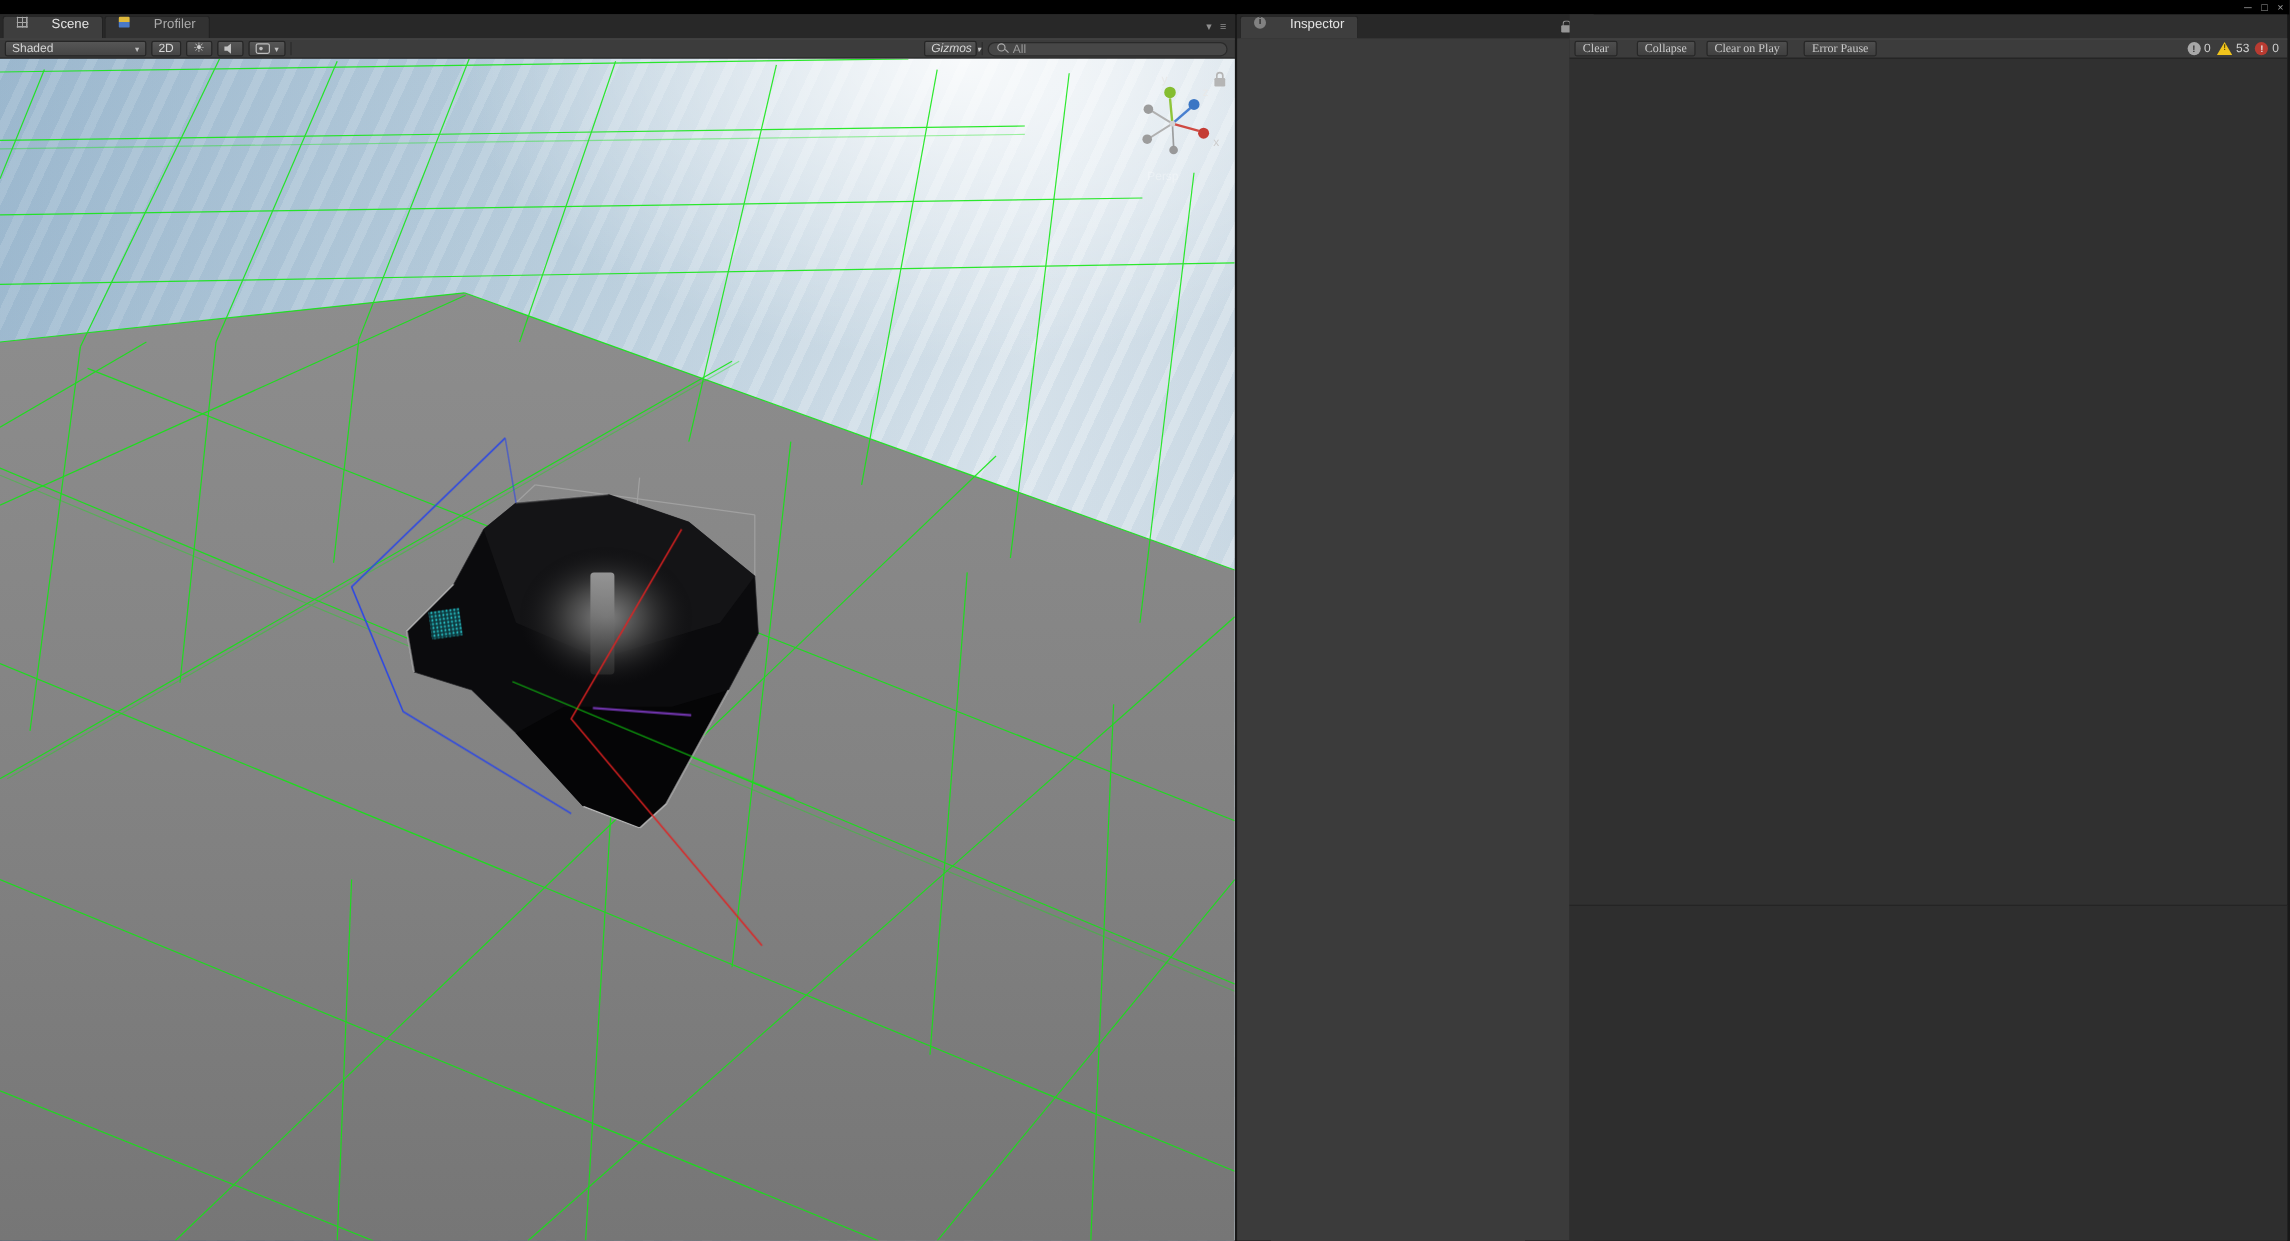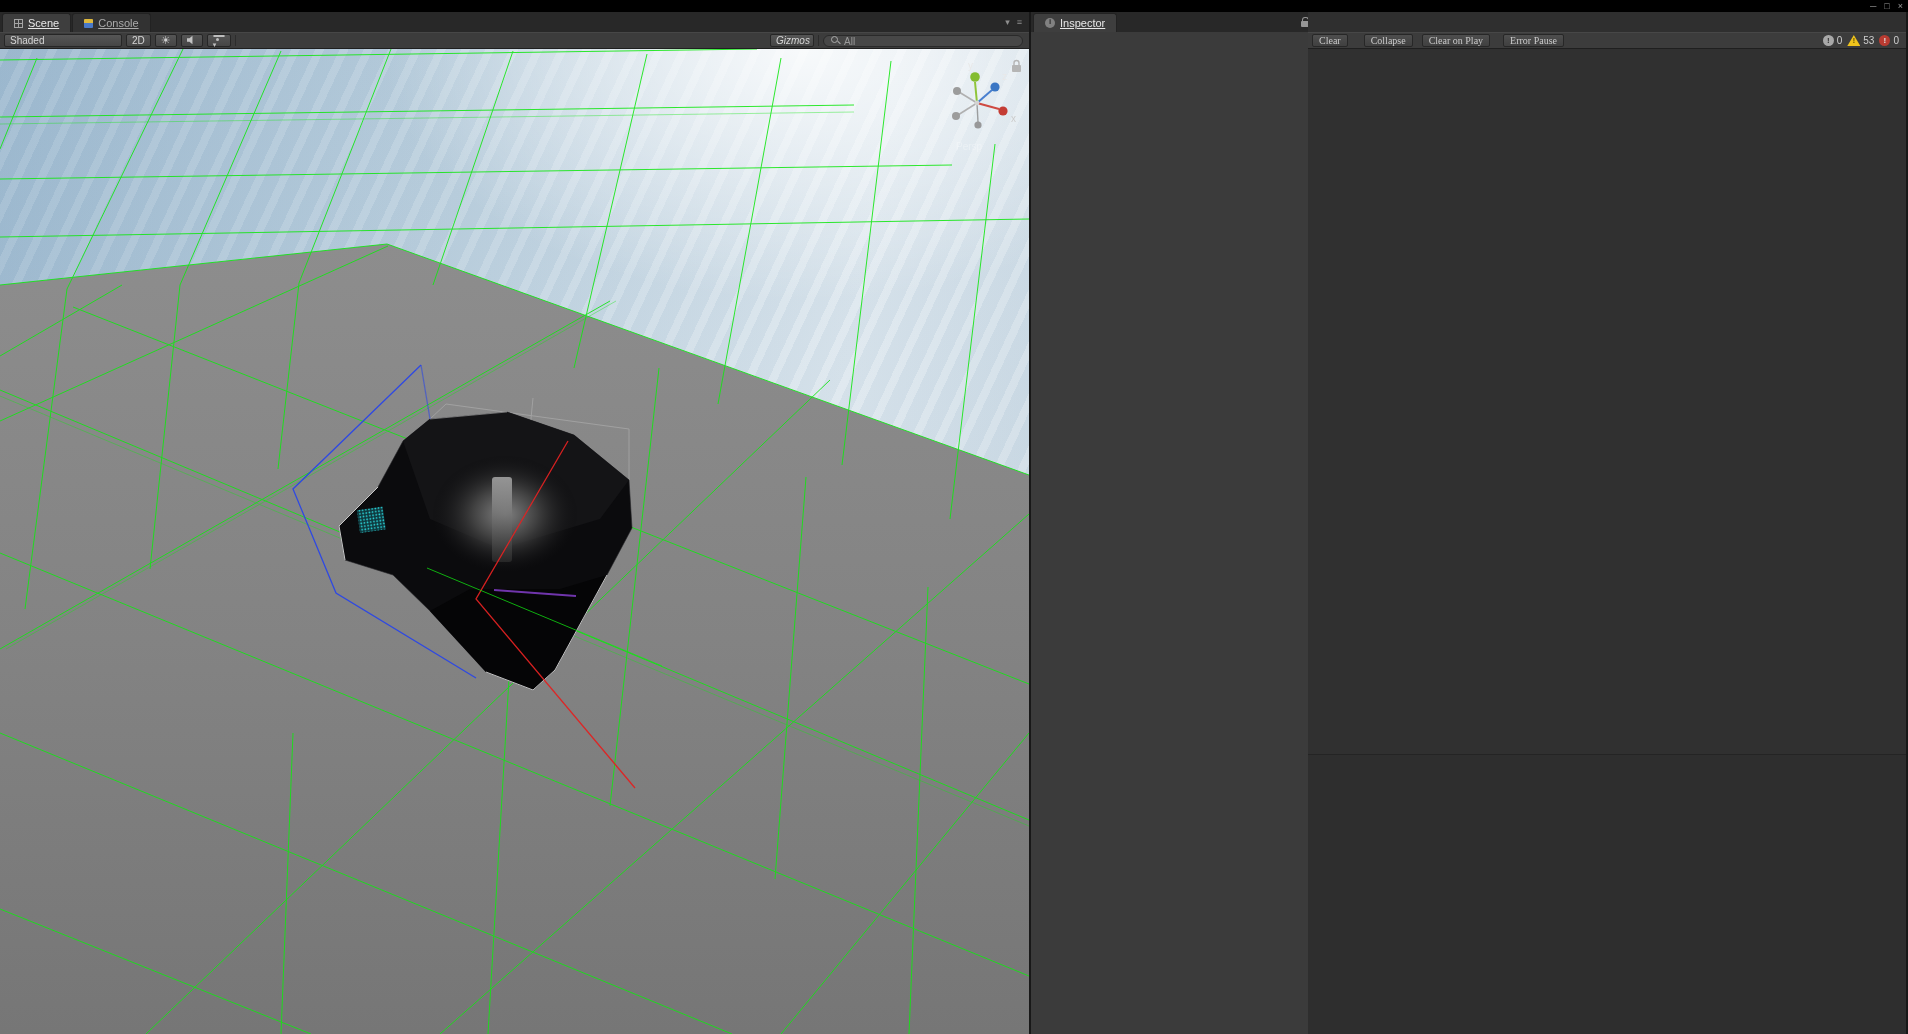--- a/index.html
+++ b/index.html
@@ -14,23 +14,23 @@
   .win-controls span { cursor:default; }
 
   
   .panel { position:absolute; top:12px; height:1022px; background:#2f2f2f; }
   #scene-panel { left:0; width:1029px; }
   #inspector-panel { left:1031px; width:297px; }
   #console-panel { left:1308px; width:598px; }
 
   .tabbar { position:absolute; top:0; left:0; right:0; height:20px; background:#282828;
             display:flex; align-items:flex-end; padding-left:2px; }
-  .tab { height:19px; display:flex; align-items:center; gap:5px; padding:0 11px;
+  .tab { height:19px; display:flex; gap:20px; padding:0 11px;
          font-size:11px; color:#aaa; background:#323232; border:1px solid #222;
-         border-bottom:none; border-radius:3px 3px 0 0; margin-right:1px;text-decoration:underline; }
+         border-bottom:none; border-radius:3px 3px 0 0; margin-right:1px; }
   .tab.active { background:#3e3e3e; color:#e6e6e6; }
   .pane-icons { margin-left:auto; display:flex; gap:7px; align-items:center; padding:0 7px;
                 color:#8f8f8f; font-size:9px; height:100%; }
 
   
   .grid-ico { width:9px; height:9px;
     background-image:repeating-linear-gradient(0deg,#a5a5a5 0 1px,transparent 1px 4px),
                      repeating-linear-gradient(90deg,#a5a5a5 0 1px,transparent 1px 4px); }
   .prof-ico { width:9px; height:9px; border-radius:1px;
     background:linear-gradient(180deg,#dfb93c 0 45%,#4a79c8 45% 100%); }
@@ -40,23 +40,23 @@
   .cons-ico { width:10px; height:9px; border:1px solid #9a9a9a;
     background:repeating-linear-gradient(0deg,transparent 0 2px,#9a9a9a 2px 3px); }
   .lock-ico { width:8px; height:6px; background:#969696; border-radius:1px; position:relative; margin-top:4px; }
   .lock-ico::before { content:""; position:absolute; left:1px; top:-4px; width:5px; height:4px;
     border:1px solid #969696; border-bottom:none; border-radius:3px 3px 0 0; }
 
   
   .toolbar { position:absolute; top:20px; left:0; right:0; height:17px; background:#3c3c3c;
              border-top:1px solid #474747; border-bottom:1px solid #1f1f1f;
              display:flex; align-items:center; gap:4px; padding:0 4px; }
-  .tool-btn { height:13px; display:flex; align-items:flex-start; gap:4px;
+  .tool-btn { height:13px; display:flex; align-items:center; gap:4px;
               background:linear-gradient(#565656,#454545); border:1px solid #262626;
-              border-radius:2px; color:#d6d6d6; font-size:10px; padding:0 5px; white-space:nowrap;flex-direction:column; }
+              border-radius:2px; color:#d6d6d6; font-size:10px; padding:0 5px; white-space:nowrap; }
   .arrow { font-size:7px; color:#c0c0c0; }
   .shaded-btn { width:118px; justify-content:space-between; }
   .gizmos-btn { width:44px; justify-content:space-between;font-style:italic; }
   .vsep { width:1px; height:11px; background:#2c2c2c; }
   .spacer { flex:1; }
 
   .sun-ico { font-size:11px; color:#cfcfcf; line-height:11px; }
   .speaker-ico { width:10px; height:10px; background:#c4c4c4;
     clip-path:polygon(0 32%,28% 32%,58% 8%,58% 92%,28% 68%,0 68%); }
   .image-ico { width:12px; height:9px; border:1px solid #bdbdbd; border-radius:2px; position:relative; }
@@ -120,21 +120,21 @@
   </div>
 
   <div class="panel" id="scene-panel">
     <div class="tabbar">
       <div class="tab active">
         <span class="grid-ico"></span>
         <span>Scene</span>
       </div>
       <div class="tab">
         <span class="prof-ico"></span>
-        <span>Console</span>
+        <span>Profiler</span>
       </div>
       <div class="pane-icons">
         <span>▾</span>
         <span>≡</span>
       </div>
     </div>
 
     <div class="toolbar">
       <div class="tool-btn shaded-btn">
         <span>Shaded</span>

